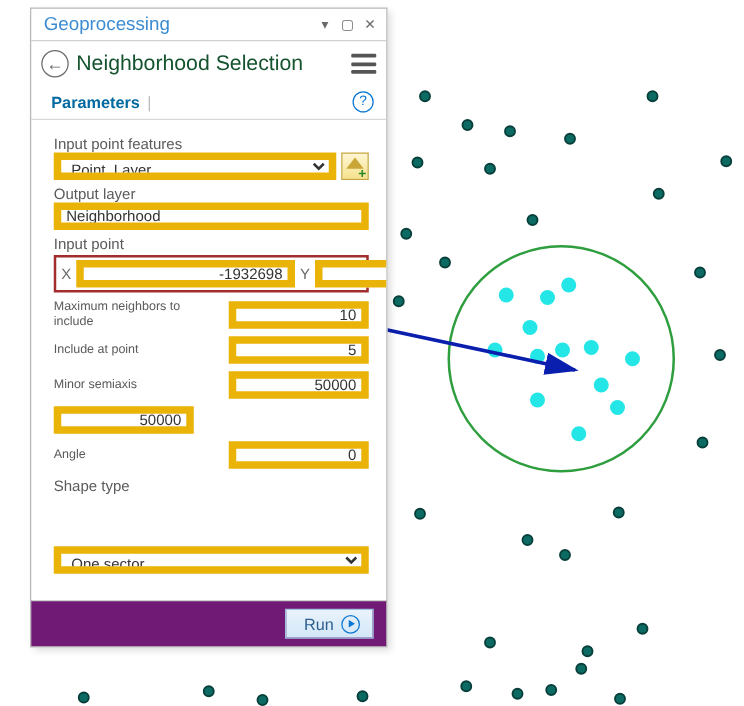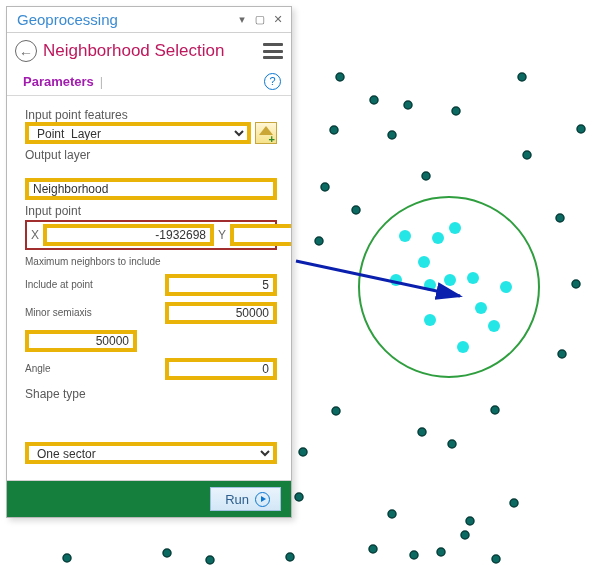--- a/index.html
+++ b/index.html
@@ -9,21 +9,21 @@
     height: 565px;
     font-family: "Segoe UI", Arial, sans-serif;
     font-size: 12px;
     color: #333;
     background: #fff;
     position: relative;
     overflow: hidden;
   }
   .panel {
     position: absolute;
-    left: 6px; top: 6px;
+    left: 24px; top: 6px;
     width: 286px; height: 512px;
     border: 1px solid #b8b8b8;
     background: #fff;
     box-shadow: 3px 3px 6px rgba(0,0,0,0.15);
     display: flex; flex-direction: column;
   }
   .titlebar {
     height: 26px;
     border-bottom: 1px solid #d0d0d0;
     display: flex; align-items: center;
@@ -43,46 +43,46 @@
     padding: 0 8px;
   }
   .back-btn {
     width: 22px; height: 22px;
     border: 1.5px solid #6a6a6a;
     border-radius: 50%;
     display: flex; align-items: center; justify-content: center;
     color: #6a6a6a; font-size: 14px; line-height: 1;
     margin-right: 6px;
   }
-  .tool-title { font-size: 17px; color: #be185d; flex: 1; }
+  .tool-title { font-size: 17px; color: #14532d; flex: 1; }
   .hamburger { width: 20px; height: 16px; display: flex; flex-direction: column; justify-content: space-between; }
   .hamburger div { height: 3px; background: #555; border-radius: 1px; }
   .tabs {
     display: flex; align-items: center;
     padding: 0 10px; height: 24px;
     color: #6a6a6a; font-size: 13px;
   }
   .tabs .tab { padding: 0 6px; cursor: default; }
-  .tabs .tab.active { color: #a21caf; font-weight: 600; }
+  .tabs .tab.active { color: #0369a1; font-weight: 600; }
   .tabs .sep { color: #bbb; }
   .tabs .spacer { flex: 1; }
   .help-btn {
     width: 17px; height: 17px; border: 1.5px solid #0a77d2; border-radius: 50%;
     color: #0a77d2; font-size: 11px; display:flex;align-items:center;justify-content:center;
   }
   .hr { height: 1px; background: #d8d8d8; margin-top: 2px; }
   .body {
     flex: 1; padding: 8px 14px 4px 18px;
     display: flex; flex-direction: column; gap: 0;
     overflow: hidden;
   }
   .label { color: #5a5a5a; margin-top: 4px; font-size: 12px; }
   select.field, input.field {
     height: 22px;
-    border: 4px solid #eab308;
+    border: 6px solid #eab308;
     background: #fff;
     font: inherit; color:#333;
     padding: 0 4px;
   }
   input.field { text-align: right; }
   input.left { text-align: left; }
   .row-pick { display:flex; gap:4px; align-items:center; }
   .row-pick select { flex:1; }
   .layer-add {
     width:22px; height:22px;
@@ -107,21 +107,21 @@
   }
   .inputpoint-box .coord-label{ color:#6a6a6a; width:10px;}
   .inputpoint-box input{ flex:1; }
   .param-row { display:flex; align-items:center; gap:8px; margin-top:6px;}
   .param-row .plabel{ flex:1.05; color:#5a5a5a; font-size:10px; line-height:1.15;}
   .param-row input.field{ width:112px;}
   .footer{
     border-top:1px solid #d0d0d0;
     padding:6px 10px;
     display:flex; justify-content:flex-end; align-items:center;
-    background:#15803d;
+    background:#701a75;
   }
   .run-btn{
     display:flex; align-items:center; gap:6px;
     height:24px; padding:0 10px 0 14px;
     border:1px solid #9fbfe0;
     background:linear-gradient(#e9f3fc,#d3e7f7);
     color:#2d5e8e; font-size:13px;
   }
   .run-play{
     width:15px;height:15px;border:1.5px solid #0a77d2;border-radius:50%;
@@ -227,32 +227,33 @@
 
     <div class="label">Input point features</div>
     <div class="row-pick">
       <select class="field">
         <option>Point_Layer</option>
       </select>
       <div class="layer-add"></div>
     </div>
 
     <div class="label">Output layer</div>
-    <input class="field left" style="width: 100%; margin-top: 16px;" value="Neighborhood">
+    <input class="field left" style="width: 100%;" value="Neighborhood">
 
     <div class="label">Input point</div>
     <div class="inputpoint-box">
       <span class="coord-label">X</span>
       <input class="field" value="-1932698" style="">
       <span class="coord-label">Y</span>
       <input class="field" value="-181959" style="">
     </div>
 
     <div class="param-row">
       <div class="plabel">Maximum neighbors to include</div>
+      <input class="field" value="10" style="">
     </div>
     <div class="param-row">
       <div class="plabel">Include at point</div>
       <input class="field" value="5" style="">
     </div>
     <div class="param-row">
       <div class="plabel">Minor semiaxis</div>
       <input class="field" value="50000" style="">
     </div>
     <div class="param-row">

